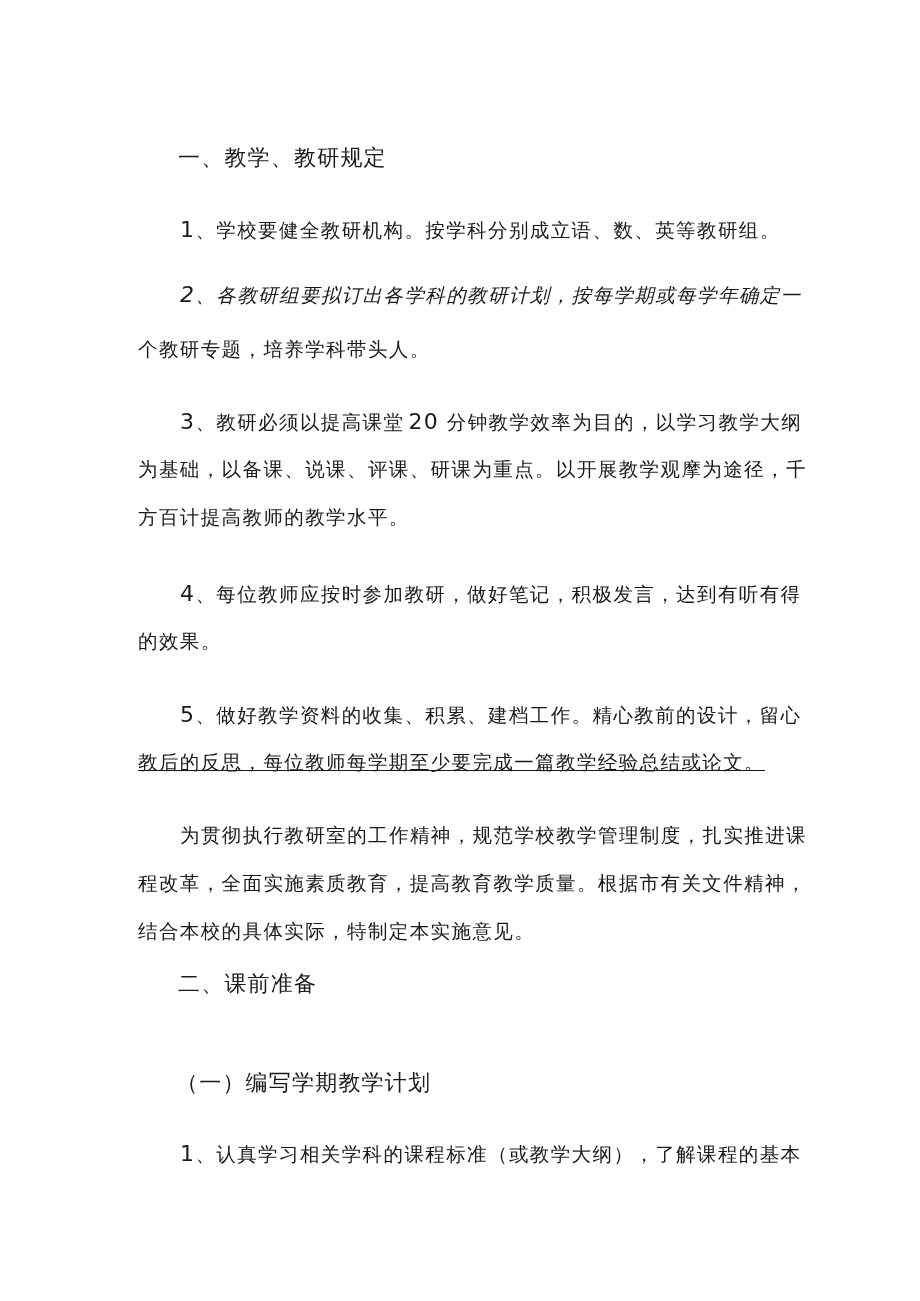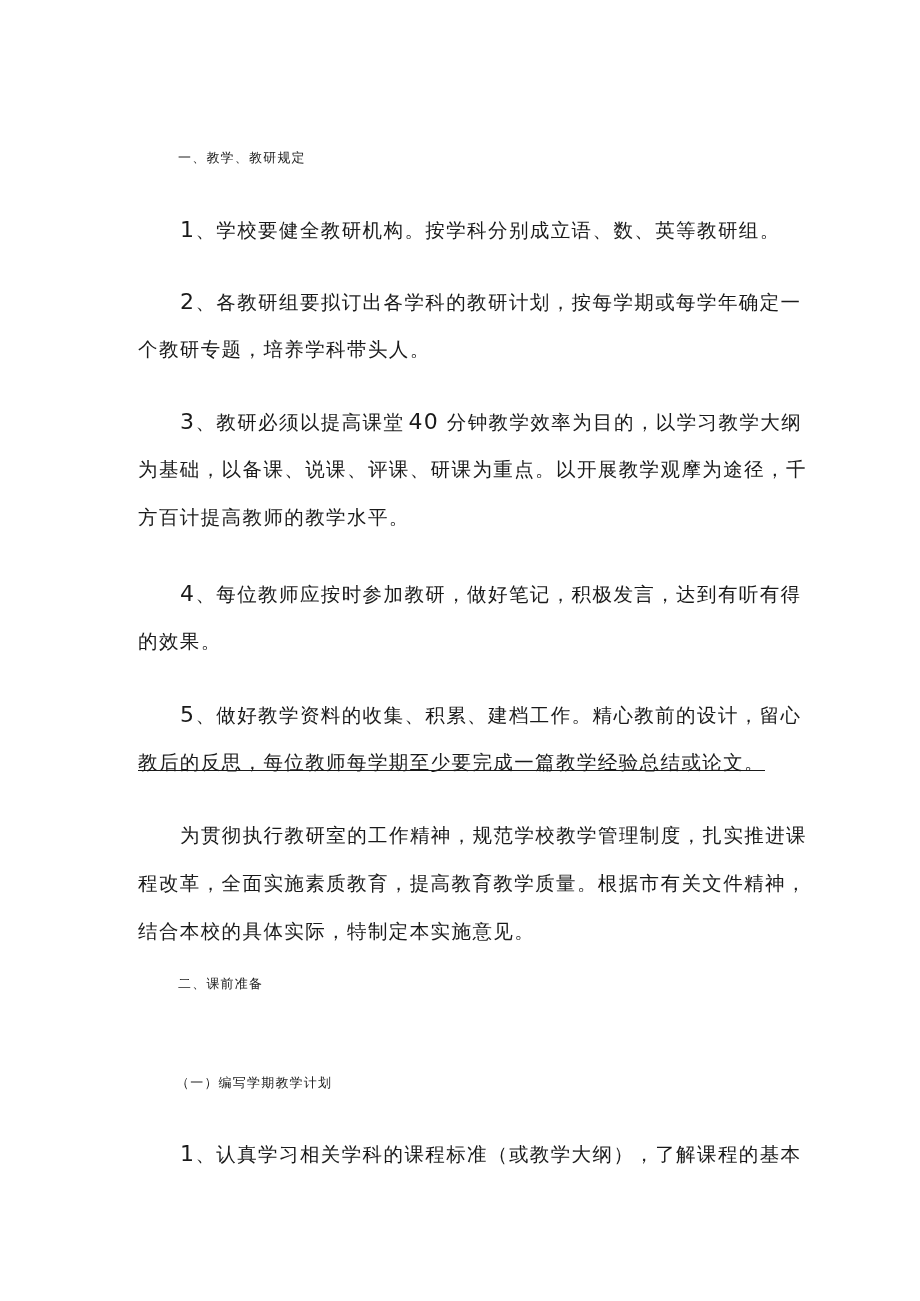--- a/index.html
+++ b/index.html
@@ -1,35 +1,35 @@
 <!DOCTYPE html>
 <html><head>
 <meta charset="utf-8">
 <style>
   html, body { margin: 0; padding: 0; background: #ffffff; }
   body { width: 920px; height: 1301px; overflow: hidden; position: relative;
          font-family: "DejaVu Sans", "Liberation Sans", sans-serif; color: #1a1a1a; }
   .page { position: absolute; left: 138px; top: 0; width: 644px; }
   .line { position: absolute; left: 0; white-space: nowrap; font-size: 19.5px; line-height: 24px; letter-spacing: 1.4px; }
-  .h { font-size: 13px; letter-spacing: 1.2px; }
+  .h { font-size: 22px; letter-spacing: 1.2px; }
   .num { font-size: 22px; }
 </style>
 </head>
 <body>
 
 <div class="page">
 
   <div class="line h" style="left:40px; top:146px;"><span>一、教学、教研规定</span></div>
 
   <div class="line" style="left:42px; top:218px;"><span class="num">1</span><span>、学校要健全教研机构。按学科分别成立语、数、英等教研组。</span></div>
 
-  <div class="line" style="left:42px; top:290px;"><span class="num">2</span><span>、各教研组要拟订出各学科的教研计划，按每学期或每学年确定一</span></div>
+  <div class="line" style="left:42px; top:283px;font-style:italic;"><span class="num">2</span><span>、各教研组要拟订出各学科的教研计划，按每学期或每学年确定一</span></div>
   <div class="line" style="left:0; top:338px;"><span>个教研专题，培养学科带头人。</span></div>
 
-  <div class="line" style="left:42px; top:410px;"><span class="num">3</span><span>、教研必须以提高课堂</span><span class="num" style="margin-left:4px;">40</span><span> 分钟教学效率为目的，以学习教学大纲</span></div>
+  <div class="line" style="left:42px; top:410px;"><span class="num">3</span><span>、教研必须以提高课堂</span><span class="num" style="margin-left:4px;">20</span><span> 分钟教学效率为目的，以学习教学大纲</span></div>
   <div class="line" style="left:0; top:458px;"><span>为基础，以备课、说课、评课、研课为重点。以开展教学观摩为途径，千</span></div>
   <div class="line" style="left:0; top:506px;"><span>方百计提高教师的教学水平。</span></div>
 
   <div class="line" style="left:42px; top:582px;"><span class="num">4</span><span>、每位教师应按时参加教研，做好笔记，积极发言，达到有听有得</span></div>
   <div class="line" style="left:0; top:630px;"><span>的效果。</span></div>
 
   <div class="line" style="left:42px; top:703px;"><span class="num">5</span><span>、做好教学资料的收集、积累、建档工作。精心教前的设计，留心</span></div>
   <div class="line" style="left:0; top:751px;text-decoration:underline;"><span>教后的反思，每位教师每学期至少要完成一篇教学经验总结或论文。</span></div>
 
   <div class="line" style="left:42px; top:824px;text-align:center;"><span>为贯彻执行教研室的工作精神，规范学校教学管理制度，扎实推进课</span></div>

